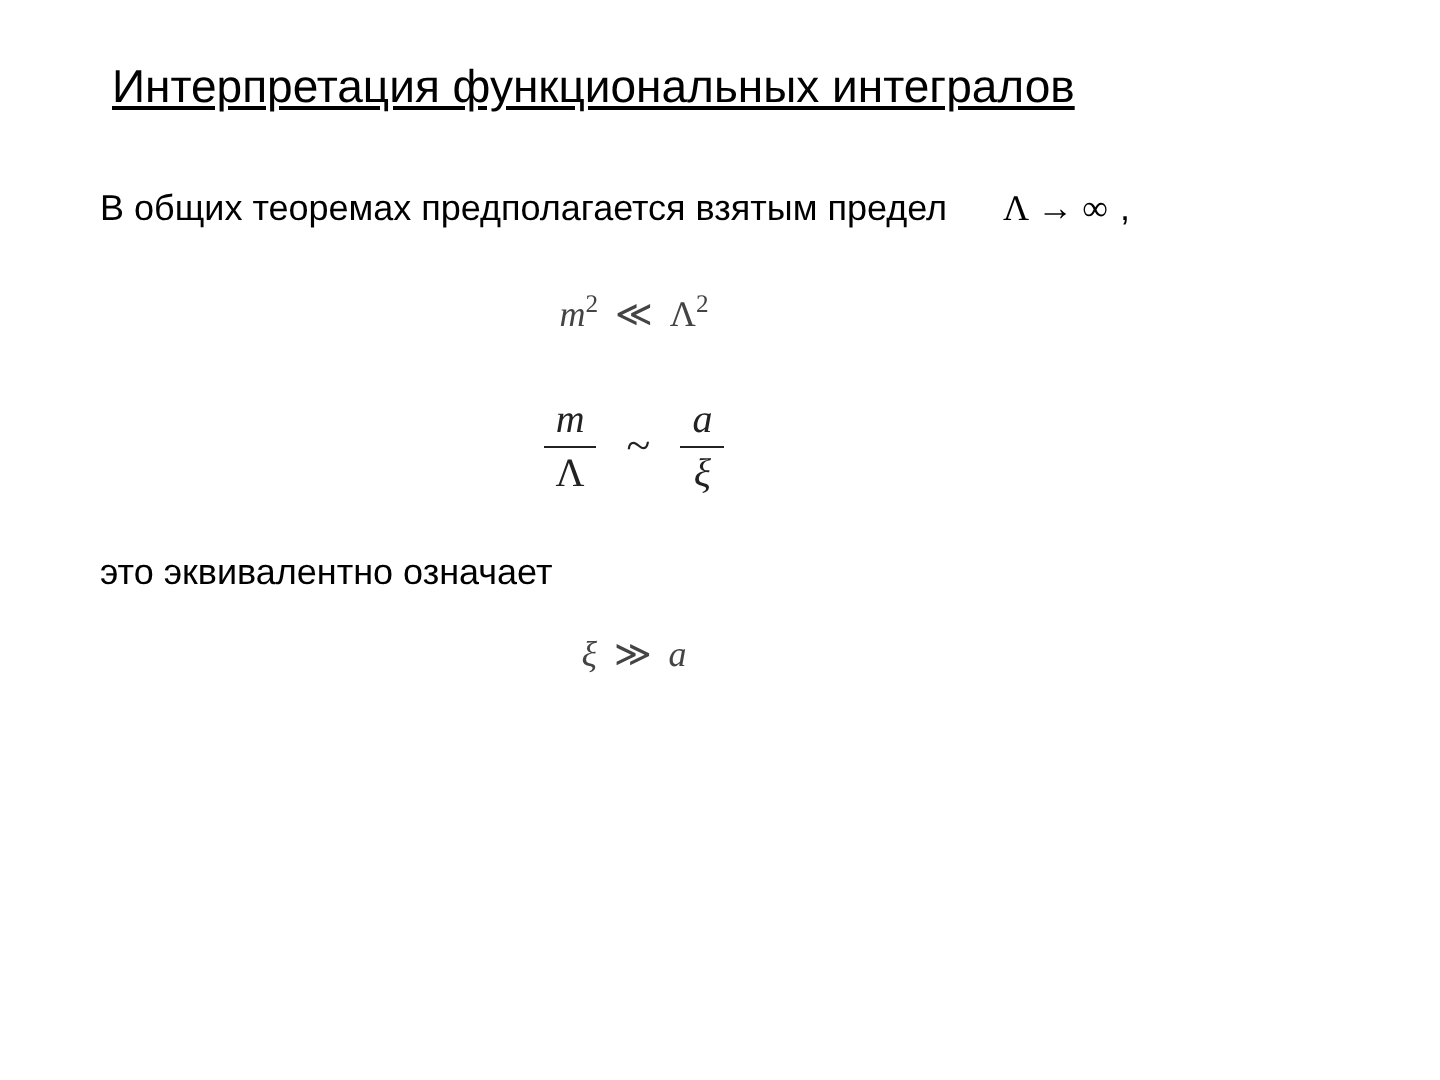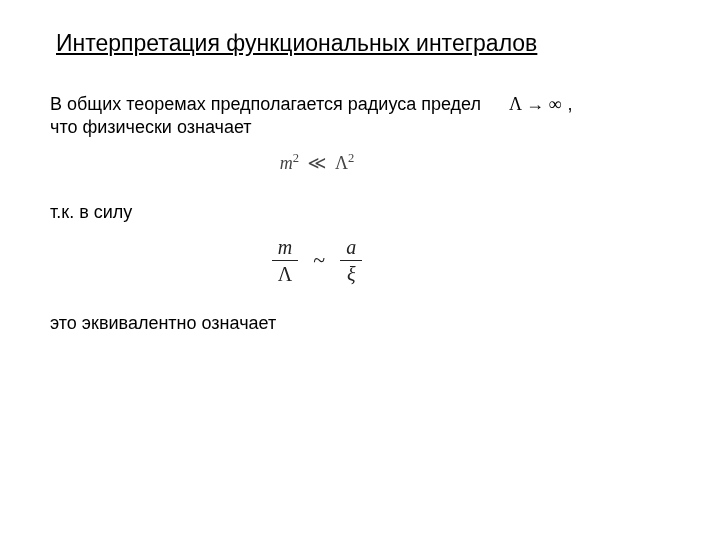--- a/index.html
+++ b/index.html
@@ -46,21 +46,21 @@
     margin-left: 28px;
   }
   .comma-right {
     margin-left: 6px;
     font-family: Arial, sans-serif;
     font-size: 18px;
   }
   .formula-center {
     text-align: center;
     font-family: "Times New Roman", serif;
-    margin: 10px 0 26px 0;
+    margin: 28px 0 26px 0;
   }
   .formula-center.small {
     font-size: 18px;
     color: #444;
   }
   .formula-center.ratio {
     font-size: 20px;
     color: #222;
   }
   .formula-center.last {
@@ -104,46 +104,49 @@
 <body>
 
 <div class="slide">
 
   <div class="title">Интерпретация функциональных интегралов</div>
 
   <div class="body-text">
 
     <div class="para">
       <div class="line1-wrap">
-        <span class="line1-text">В общих теоремах предполагается радиуса предел</span>
+        <span class="line1-text">В общих теоремах предполагается взятым предел</span>
         <span class="limit-expr">
           <span>Λ → ∞</span><span class="comma-right">,</span>
         </span>
       </div>
-      <div>что физически означает</div>
     </div>
 
     <div class="formula-center small">
       <span style="font-style:italic;">m</span><span class="sup">2</span>
       <span style="margin:0 4px;">≪</span>
       <span>Λ</span><span class="sup">2</span>
     </div>
 
-    <div class="para">т.к. в силу</div>
 
     <div class="formula-center ratio">
       <span class="frac">
         <span class="num" style="font-style:italic;">m</span>
         <span class="den">Λ</span>
       </span>
       <span class="tilde">~</span>
       <span class="frac">
         <span class="num" style="font-style:italic;">a</span>
         <span class="den" style="font-style:italic;">ξ</span>
       </span>
     </div>
 
     <div class="para">это эквивалентно означает</div>
 
+    <div class="formula-center last">
+      <span style="font-style:italic;">ξ</span>
+      <span style="margin:0 4px;">≫</span>
+      <span style="font-style:italic;">a</span>
+    </div>
 
 
   </div>
 </div>
 
 </body></html>

